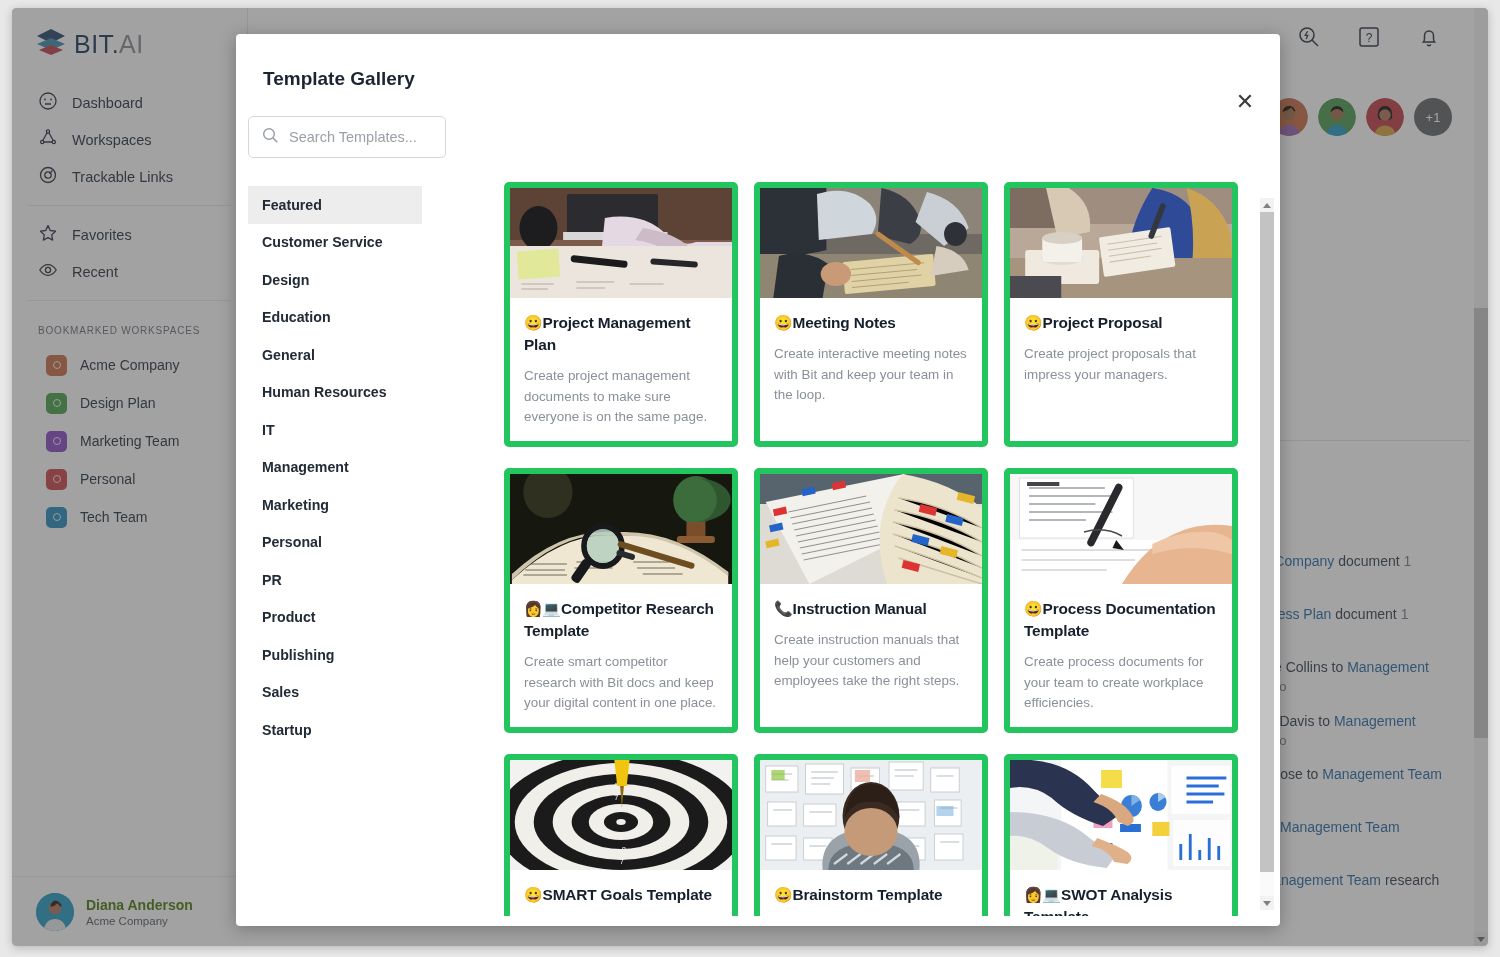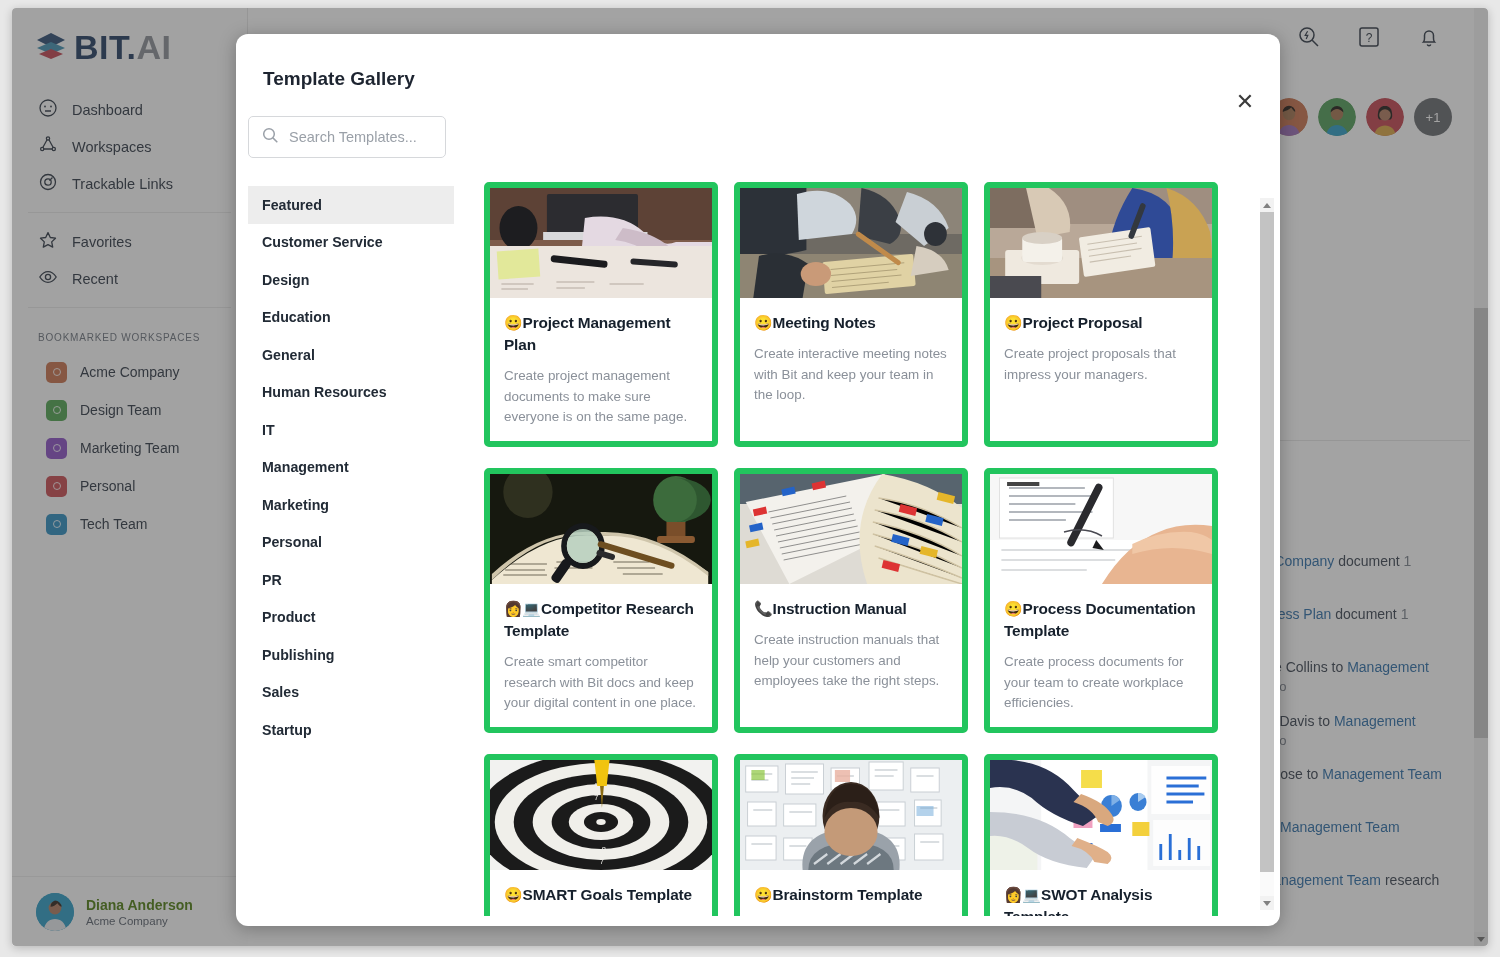--- a/index.html
+++ b/index.html
@@ -26,21 +26,21 @@
     width: 236px; height: 938px;
     background: #fdfdfd;
     border-right: 1px solid #e6e6e6;
   }
   .logo-row {
     display: flex; align-items: center; gap: 8px;
     padding: 20px 0 0 24px;
   }
   .logo-mark { width: 30px; height: 28px; flex: none; }
   .logo-text {
-    font-size: 34px; font-weight: bold; letter-spacing: .5px;
+    font-size: 25px; font-weight: normal; letter-spacing: .5px;
     color: #1f3a5f;
   }
   .logo-text .dim { color: #8a8f96; }
   .logo-text .dot { color: #1f3a5f; }
 
   .nav-group { margin-top: 24px; }
   .nav-item {
     display: flex; align-items: center; gap: 14px;
     height: 37px; padding-left: 26px;
     font-size: 14.5px; color: #2c3542;
@@ -109,58 +109,58 @@
     position: absolute; inset: 0;
     background: rgba(60,60,60,.47);
   }
 
   
   .modal {
     position: absolute;
     left: 224px; top: 26px;
     width: 1044px; height: 892px;
     background: #fff;
-    border-radius: 12px;
+    border-radius: 4px;
     box-shadow: 0 3px 18px rgba(0,0,0,.28);
     overflow: hidden;
     display: flex;
     flex-direction: column;
   }
   .modal-title {
     font-size: 19px; font-weight: 600; color: #1d2430;
     padding: 34px 0 0 27px;
   }
   .close-btn {
     position: absolute; right: 22px; top: 57px;
     width: 26px; height: 26px; cursor: pointer;
     color: #3b3b3b; font-size: 22px; line-height: 22px;
     text-align: center; font-weight: 300;
   }
-  .modal-body { display: flex; flex: 1; min-height: 0; }
+  .modal-body { display: flex; flex: 1; min-height: 0; gap: 20px; }
 
   .cat-col { width: 230px; flex: none; padding-left: 12px; }
   .search-wrap {
     margin: 26px 0 0 0; width: 198px; height: 42px;
     border: 1px solid #d6d8db; border-radius: 5px;
     display: flex; align-items: center; gap: 10px; padding-left: 13px;
   }
   .search-wrap input {
     border: none; outline: none; font-size: 14.5px;
     color: #3a4350; width: 140px;
     font-family: "Liberation Sans", sans-serif;
     background: transparent;
   }
   .search-wrap input::placeholder { color: #9aa0a8; }
   .cat-list { margin-top: 28px; }
   .cat-item {
     height: 37.5px; display: flex; align-items: center;
     padding-left: 14px; font-size: 14.2px; color: #222b36;
     font-weight: 600; cursor: pointer;
   }
-  .cat-item.active { background: #ededed; width: 206px; }
+  .cat-item.active { background: #ededed; width: 174px; }
 
   .grid-col {
     flex: 1; min-width: 0; position: relative;
     padding: 0 0 0 18px;
     overflow: hidden;
   }
   .grid-scroll {
     position: absolute; left: 18px; top: 92px; right: 26px; bottom: 10px;
     overflow: hidden;
   }
@@ -318,21 +318,21 @@
         <div class="ws-item">
           <span class="ws-chip" style="background:#c8704a">
               <i></i>
             </span>
           <span>Acme Company</span>
         </div>
         <div class="ws-item">
           <span class="ws-chip" style="background:#4fa34f">
               <i></i>
             </span>
-          <span>Design Team</span>
+          <span>Design Plan</span>
         </div>
         <div class="ws-item">
           <span class="ws-chip" style="background:#8a4fc4">
               <i></i>
             </span>
           <span>Marketing Team</span>
         </div>
         <div class="ws-item">
           <span class="ws-chip" style="background:#c9484f">
               <i></i>

